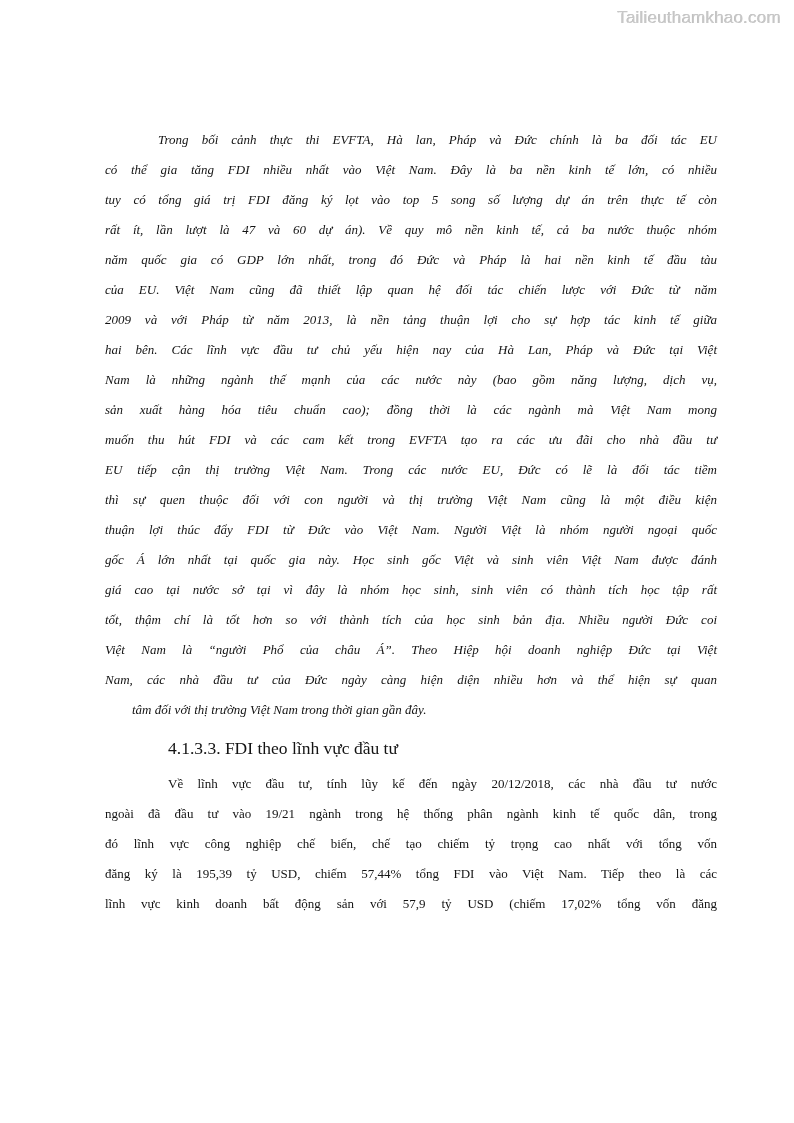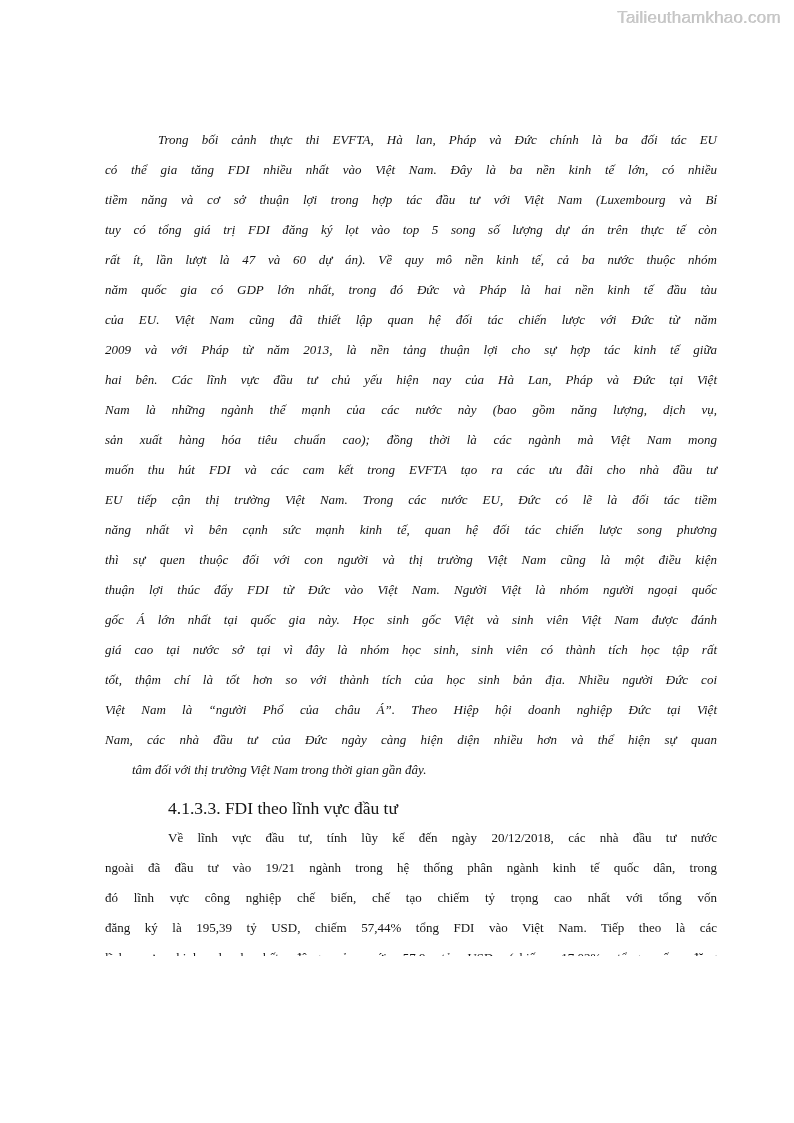--- a/index.html
+++ b/index.html
@@ -57,21 +57,21 @@
   }
   .heading {
     margin-top: 8px;
     padding-left: 63px;
     font-size: 17.5px;
     line-height: 30px;
     font-style: normal;
     font-weight: normal;
   }
   .para--second {
-    margin-top: 0;
+    margin-top: 6px;
   }
   .para--second .line:first-child {
     padding-left: 63px;
   }
   .footer {
     position: absolute;
     top: 1038px;
     left: 105px;
     width: 612px;
     font-size: 17.5px;
@@ -83,32 +83,30 @@
 
 <div class="page">
 
   <div class="watermark">Tailieuthamkhao.com</div>
 
   <div class="content">
 
     <div class="para para--italic para--ends">
         <div class="line">Trong bối cảnh thực thi EVFTA, Hà lan, Pháp và Đức chính là ba đối tác EU</div>
         <div class="line">có thể gia tăng FDI nhiều nhất vào Việt Nam. Đây là ba nền kinh tế lớn, có nhiều</div>
-        <div class="line">tiềm năng và cơ sở thuận lợi trong hợp tác đầu tư với Việt Nam (Luxembourg và Bỉ</div>
         <div class="line">tuy có tổng giá trị FDI đăng ký lọt vào top 5 song số lượng dự án trên thực tế còn</div>
         <div class="line">rất ít, lần lượt là 47 và 60 dự án). Về quy mô nền kinh tế, cả ba nước thuộc nhóm</div>
         <div class="line">năm quốc gia có GDP lớn nhất, trong đó Đức và Pháp là hai nền kinh tế đầu tàu</div>
         <div class="line">của EU. Việt Nam cũng đã thiết lập quan hệ đối tác chiến lược với Đức từ năm</div>
         <div class="line">2009 và với Pháp từ năm 2013, là nền tảng thuận lợi cho sự hợp tác kinh tế giữa</div>
         <div class="line">hai bên. Các lĩnh vực đầu tư chủ yếu hiện nay của Hà Lan, Pháp và Đức tại Việt</div>
         <div class="line">Nam là những ngành thế mạnh của các nước này (bao gồm năng lượng, dịch vụ,</div>
         <div class="line">sản xuất hàng hóa tiêu chuẩn cao); đồng thời là các ngành mà Việt Nam mong</div>
         <div class="line">muốn thu hút FDI và các cam kết trong EVFTA tạo ra các ưu đãi cho nhà đầu tư</div>
         <div class="line">EU tiếp cận thị trường Việt Nam. Trong các nước EU, Đức có lẽ là đối tác tiềm</div>
-        <div class="line">năng nhất vì bên cạnh sức mạnh kinh tế, quan hệ đối tác chiến lược song phương</div>
         <div class="line">thì sự quen thuộc đối với con người và thị trường Việt Nam cũng là một điều kiện</div>
         <div class="line">thuận lợi thúc đẩy FDI từ Đức vào Việt Nam. Người Việt là nhóm người ngoại quốc</div>
         <div class="line">gốc Á lớn nhất tại quốc gia này. Học sinh gốc Việt và sinh viên Việt Nam được đánh</div>
         <div class="line">giá cao tại nước sở tại vì đây là nhóm học sinh, sinh viên có thành tích học tập rất</div>
         <div class="line">tốt, thậm chí là tốt hơn so với thành tích của học sinh bản địa. Nhiều người Đức coi</div>
         <div class="line">Việt Nam là “người Phổ của châu Á”. Theo Hiệp hội doanh nghiệp Đức tại Việt</div>
         <div class="line">Nam, các nhà đầu tư của Đức ngày càng hiện diện nhiều hơn và thể hiện sự quan</div>
         <div class="line">tâm đối với thị trường Việt Nam trong thời gian gần đây.</div>
       </div>
 

